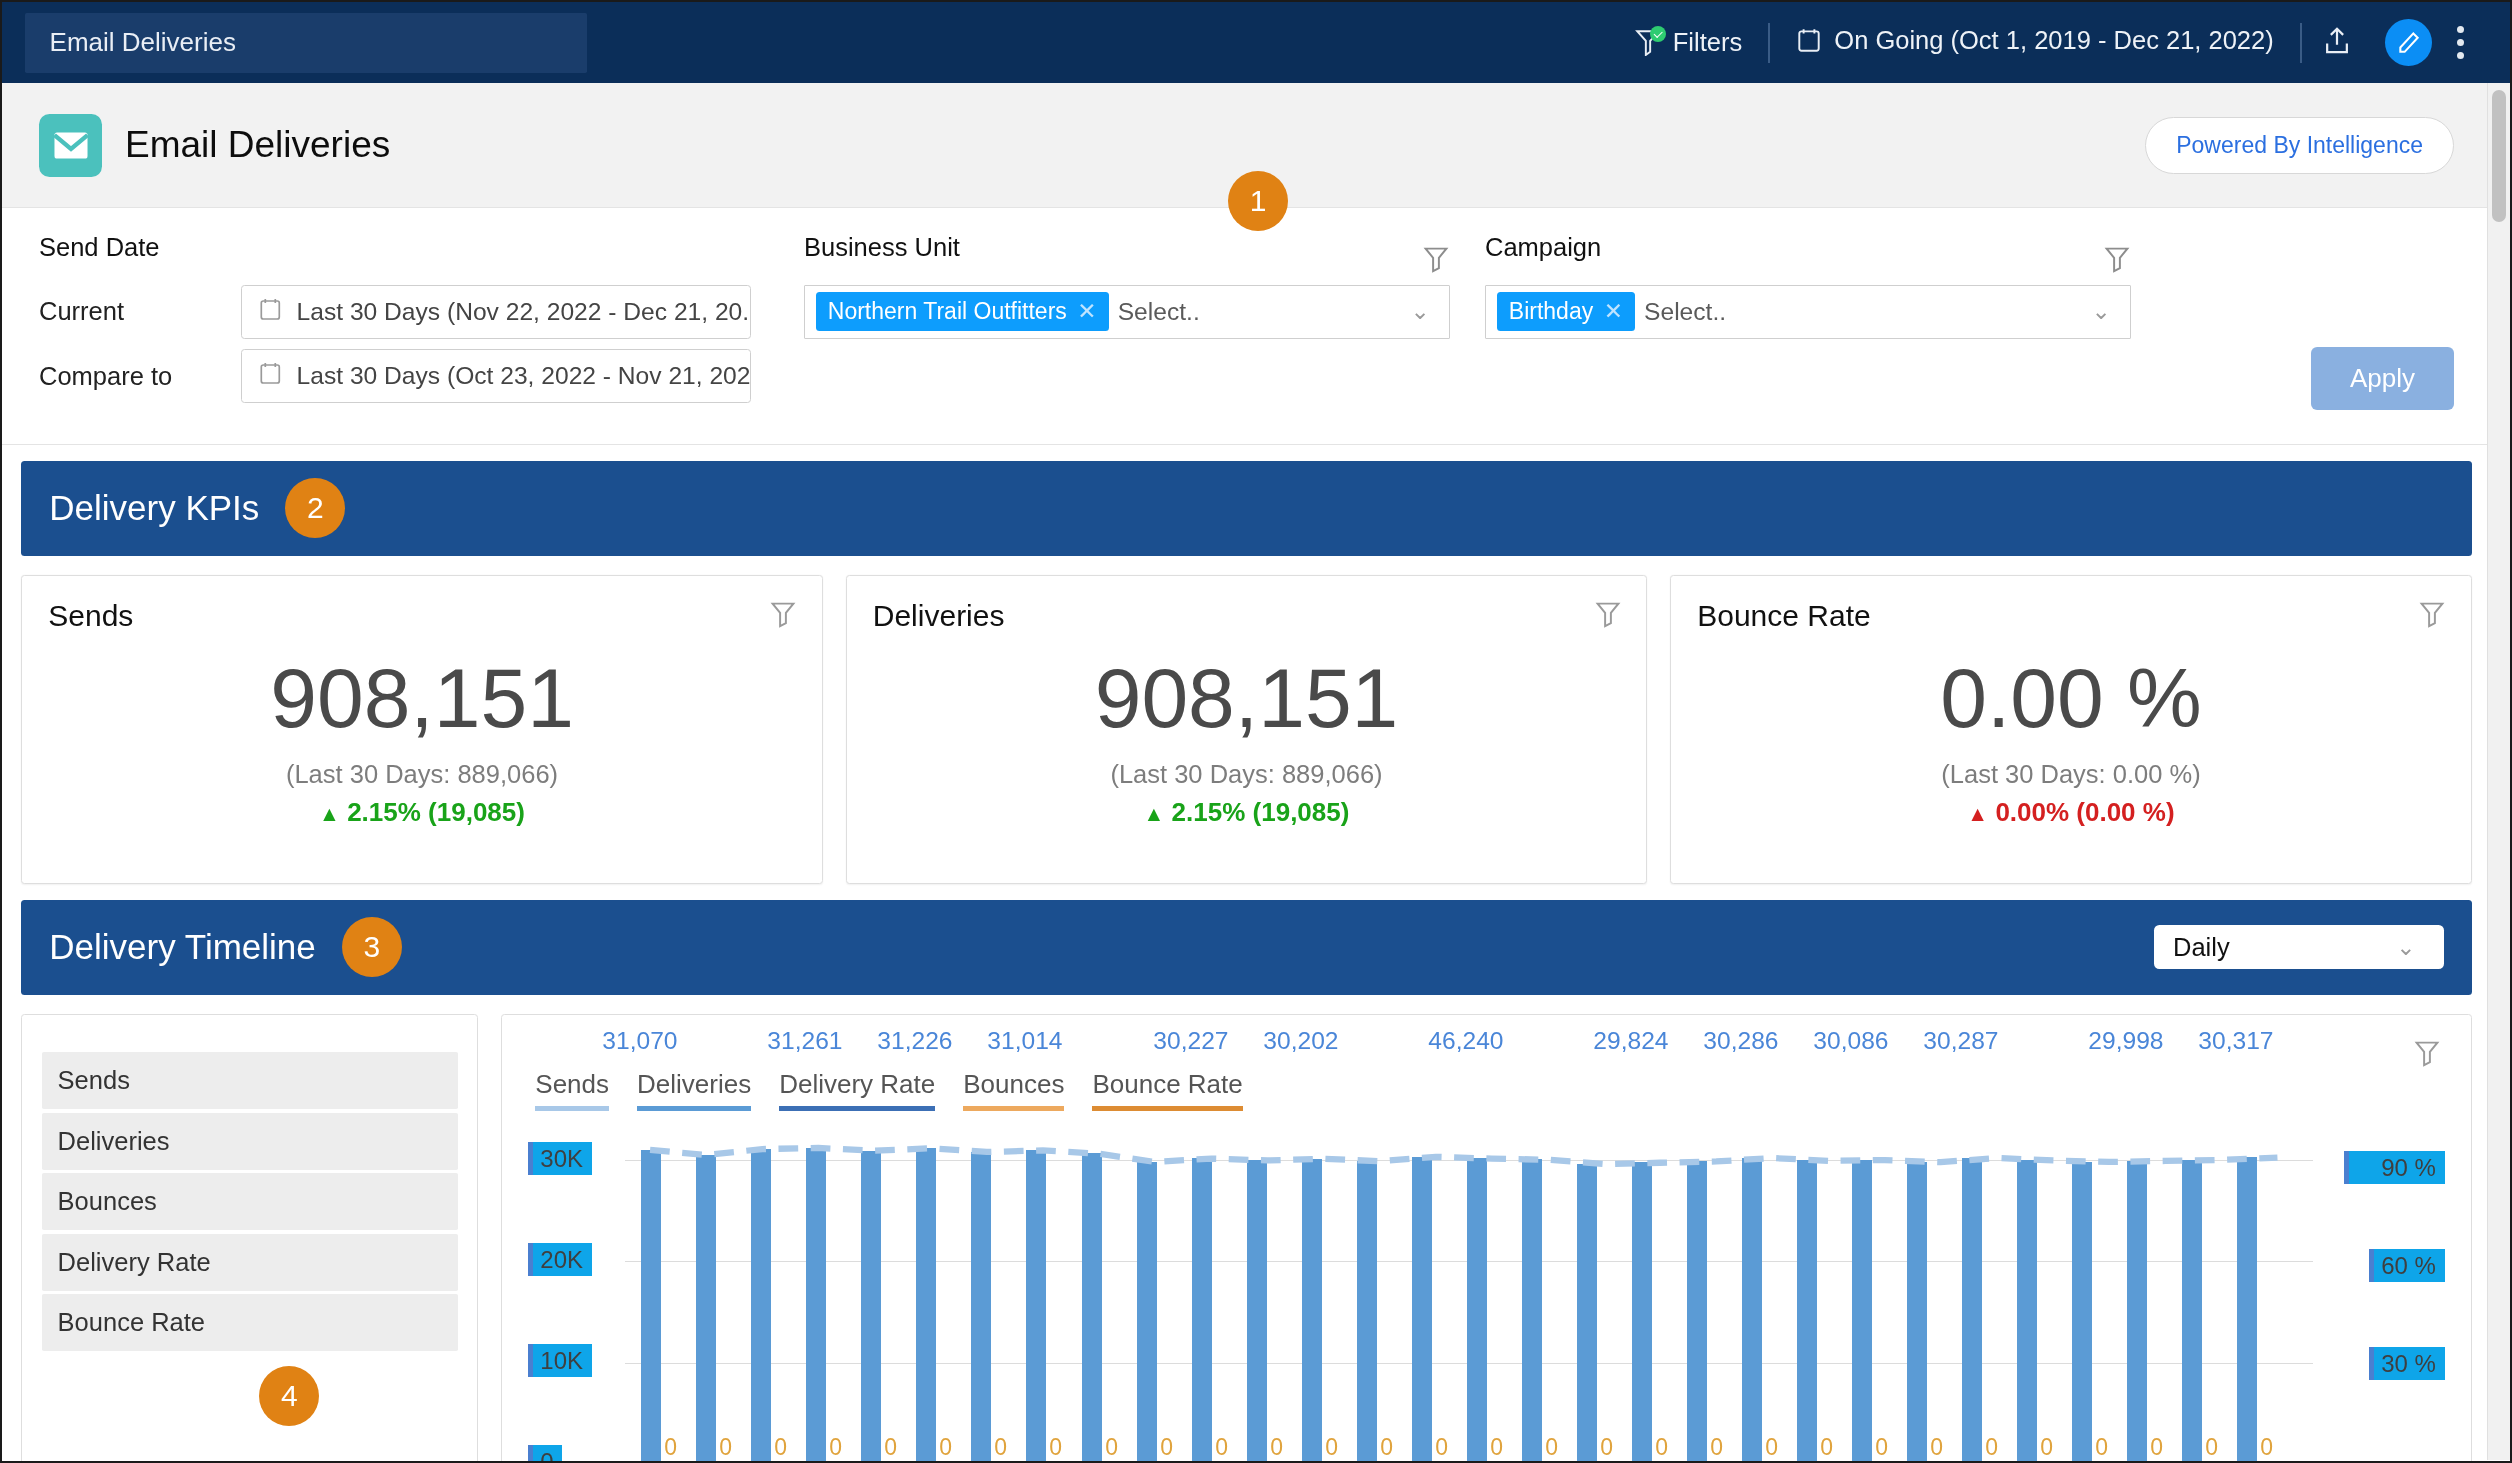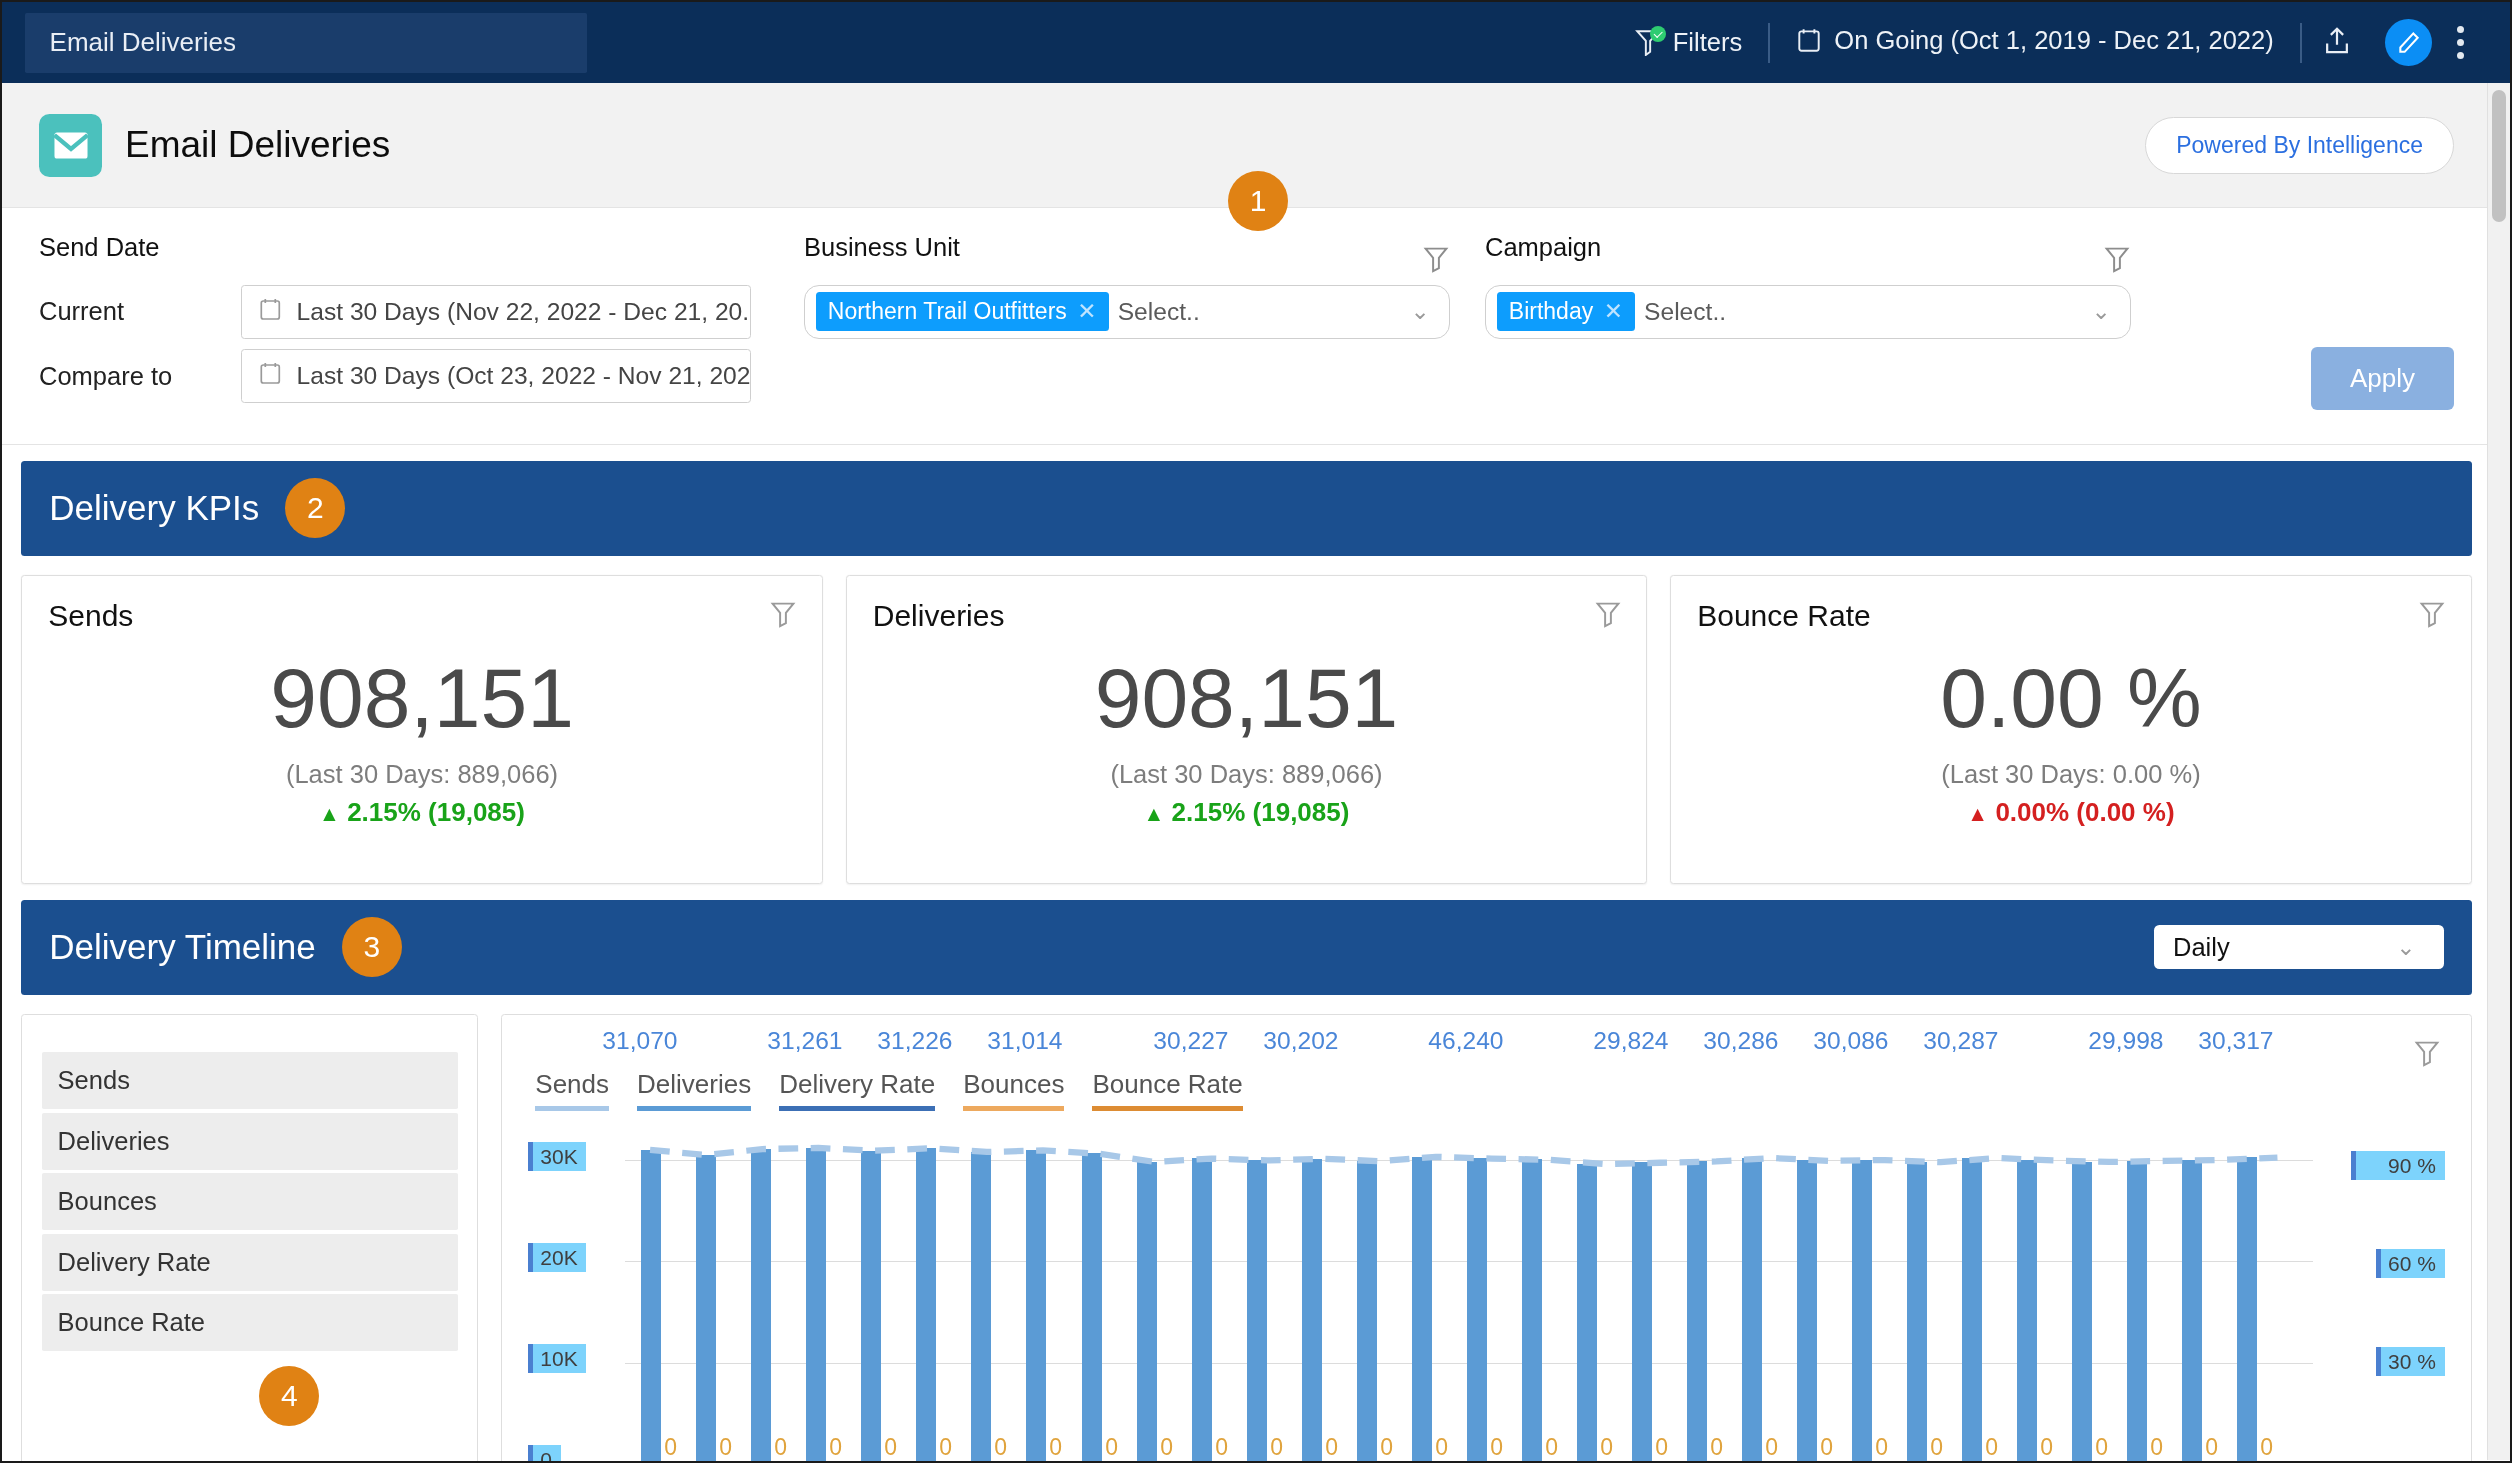--- a/index.html
+++ b/index.html
@@ -140,21 +140,21 @@
     flex: 1;
     border:0.9px solid #cfcfcf; border-radius:3.5px;
     background:#fff;
     height: 54px;
     display:flex; align-items:center; gap:14px;
     padding: 0 16px;
     font-size: 24.6px; color:#444;
     white-space: nowrap; overflow:hidden;
   }
   .multiselect {
-    border:0.9px solid #cfcfcf; border-radius:15px; background:#fff;
+    border:0.9px solid #cfcfcf; border-radius:1px; background:#fff;
     height: 54px; display:flex; align-items:center; padding: 0 10.5px; gap: 8.8px;
   }
   .chip {
     background:#0d9dfd; color:#fff; border-radius:3.5px;
     height: 39px; display:flex; align-items:center; gap: 10.5px;
     padding: 0 12.3px; font-size: 23px; white-space:nowrap;
   }
   .chip-x { color:#bfe4ff; font-size:23px; cursor:pointer; }
   .ms-placeholder { color:#5a5a5a; font-size:24.6px; }
   .ms-caret { margin-left:auto; color:#9a9a9a; font-size:23px; padding-right:8.8px;}
@@ -224,22 +224,22 @@
   .chart-tabs { display:flex; gap: 28px; margin-top: 35px; margin-left: 7px;}
   .chart-tab { font-size:26px; color:#555; padding-bottom: 10.5px; position:relative; }
   .chart-tab::after {
     content:""; position:absolute; left:0; right:0; bottom:0; height: 5.3px;
     background: var(--c);
   }
 
   
   .plot-wrap { position:relative; margin-top: 19.3px; height: 334px; }
   .axis-label {
-    position:absolute; font-size:21px; color:#3f3f3f;
-    background:#7dd3fc; padding: 2.6px 8.8px 2.6px 7px;
+    position:absolute; font-size:24px; color:#3f3f3f;
+    background:#0ea5e9; padding: 2.6px 8.8px 2.6px 7px;
     border-left: 5.3px solid #4a7fd0;
     white-space:nowrap;
   }
   .axis-label.right { border-left:5.3px solid #4a7fd0; }
   .gridline { position:absolute; left:0; right:0; height:0.9px; background:#dcdcdc; }
   .bar { background:#5b9bd5; width: 19.3px; position:relative; }
   .bar .zero {
     position:absolute; bottom: 3.5px; left: 23px;
     color:#e0a33c; font-size: 23px;
   }

